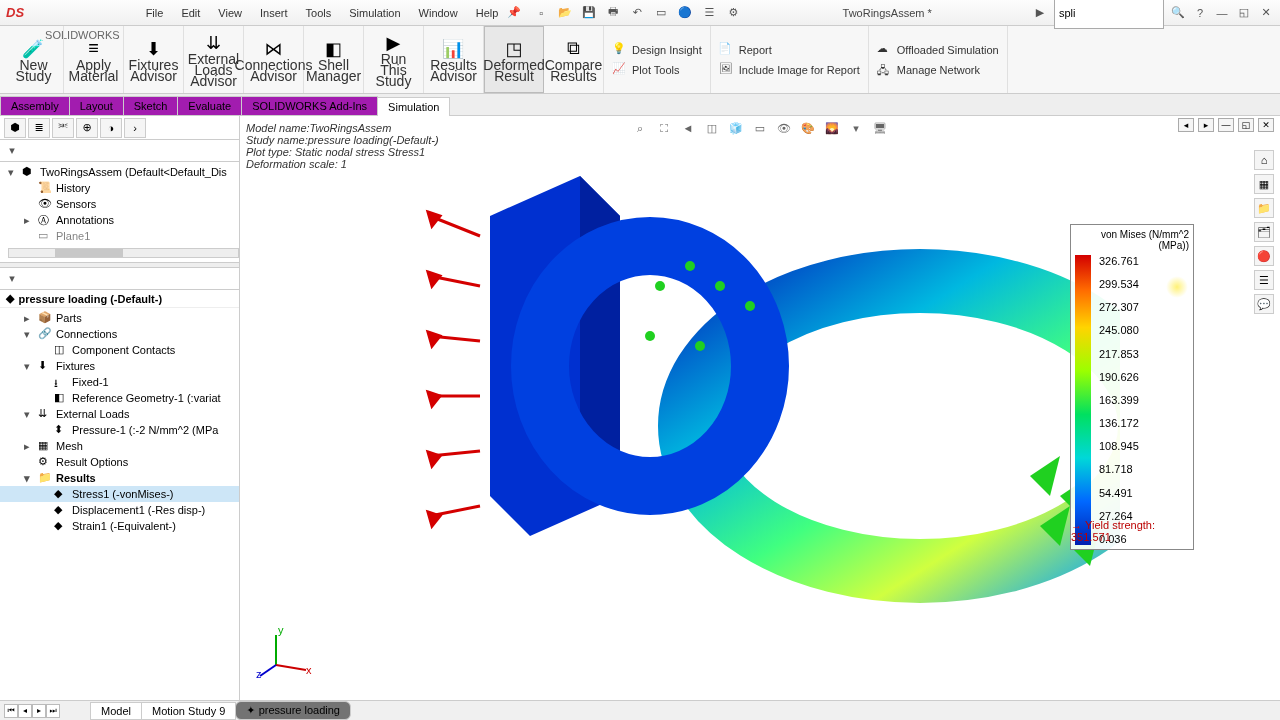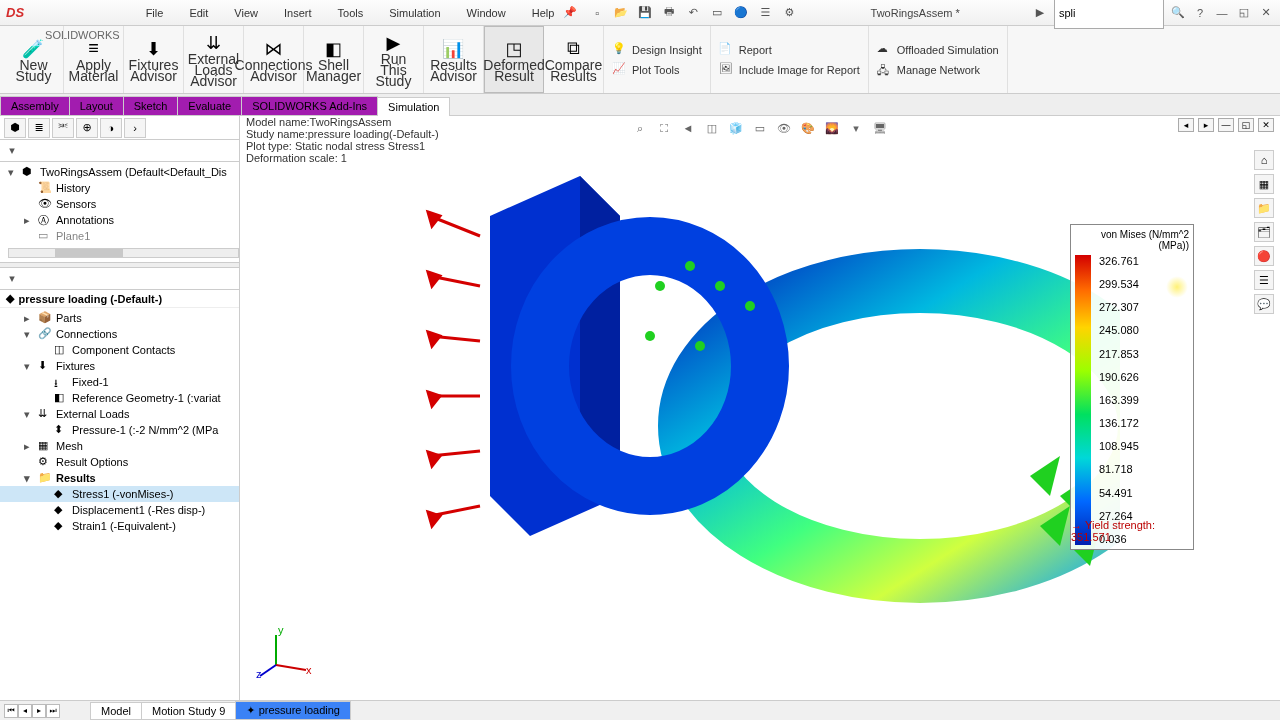--- a/index.html
+++ b/index.html
@@ -1,20 +1,20 @@
 <!DOCTYPE html>
 <html><head>
 <meta charset="utf-8">
 <style>
 * { margin: 0; padding: 0; box-sizing: border-box; font-family: "Segoe UI", Tahoma, sans-serif; font-size: 11px; }
 body { width: 1280px; height: 720px; background: #fff; overflow: hidden; position: relative; }
 .titlebar { height: 26px; background: linear-gradient(#fdfdfd,#f0f0f0); display: flex; align-items: center; padding: 0 6px; border-bottom: 1px solid #ccc; }
 .logo { color:#d42c2c; font-weight:bold; font-style:italic; font-size:13px; margin-right:19px;}
 .titletext { color:#666; font-size:11px; margin-left:2px;margin-top:44px;}
-.menubar { display:flex; gap:10px; margin-left:18px;}
+.menubar { display:flex; gap:2px; margin-left:18px;}
 .menubar span { padding:3px 8px; color:#333; cursor:default;}
 .titlecenter { flex:1; display:flex; justify-content:center; align-items:center; gap:8px;}
 .titlecenter .doc { color:#444; font-size:11px;}
 .titleright { display:flex; align-items:center; gap:6px;}
 .searchbox { width:110px; height:32px; border:1px solid #aaa; padding:0 4px; font-size:11px; background:#fff;}
 .iconbtn { width:16px; height:16px; display:inline-flex; align-items:center; justify-content:center; color:#555;}
 .qat { display:flex; gap:6px; margin-left:10px; align-items:center;}
 .qat .iconbtn{width:18px;height:18px;border:1px solid transparent;}
 .ribbon { height:68px; background:#f7f7f7; border-bottom:1px solid #ccc; display:flex; align-items:stretch; padding:0 4px;}
 .ribgroup { display:flex; flex-direction:column; align-items:center; justify-content:center; padding:2px 6px; border-right:1px solid #e0e0e0; cursor:default;}
@@ -40,36 +40,36 @@
 .treerow .ticon { width:14px; height:14px; display:inline-block;}
 .treerow.sel { background:#cde6f7;}
 .hsplit { height:6px; background:#eee; border-top:1px solid #ccc; border-bottom:1px solid #ccc;}
 .subfilter{height:22px;border-bottom:1px solid #ccc;display:flex;align-items:center;padding:0 4px;}
 .studyrow{display:flex;align-items:center;gap:4px;padding:2px 6px;border-bottom:1px solid #eee;font-weight:bold;}
 .viewarea { flex:1; position:relative; background:#fff;}
 .viewtb { position:absolute; top:0; left:50%; transform:translateX(-50%); height:24px; display:flex; align-items:center; gap:4px; padding:0 6px;}
 .viewtb .vbtn{width:20px;height:20px;border:1px solid transparent;display:flex;align-items:center;justify-content:center;color:#666;}
 .vdocctrl{position:absolute;top:2px;right:6px;display:flex;gap:4px;}
 .vdocctrl .vc{width:16px;height:14px;border:1px solid #aaa;background:#f5f5f5;font-size:9px;text-align:center;line-height:12px;}
-.infoblock { position:absolute; top:0; left:6px; font-size:10px; color:#333; line-height:12px;}
+.infoblock { position:absolute; top:6px; left:6px; font-size:10px; color:#333; line-height:12px;font-style:italic;}
 .righttb { position:absolute; top:34px; right:4px; width:22px; display:flex; flex-direction:column; gap:4px;}
 .righttb .rtb{width:20px;height:20px;border:1px solid #ccc;background:#f5f5f5;display:flex;align-items:center;justify-content:center;}
 .legend { position:absolute; top:108px; right:86px; width:124px; border:1px solid #888; background:rgba(255,255,255,0.92); padding:4px; font-size:10px;}
 .legend .ltitle{text-align:right;font-size:10px;margin-bottom:4px;}
 .legend .lbody{display:flex; align-items:stretch;}
 .legend .lbar{width:16px;height:290px;background:linear-gradient(to bottom,#d30000 0%,#ff6a00 12%,#ffd400 25%,#9bff00 40%,#00e060 55%,#00d8d8 70%,#0068ff 85%,#0020b0 100%);}
 .legend .lticks{flex:1;display:flex;flex-direction:column;justify-content:space-between;padding-left:8px;}
 .legend .yield{position:absolute;bottom:6px;right:6px;font-size:9px;color:#b00;}
 .legend .yarrow{color:#d00;font-weight:bold;}
 .triad { position:absolute; left:16px; bottom:20px; width:60px; height:60px;}
 .bottombar { position:absolute; left:0; right:0; bottom:0; height:20px; background:#f0f0f0; border-top:1px solid #ccc; display:flex; align-items:center;}
 .btabstrip{display:flex;align-items:center;height:100%;}
 .btab{padding:2px 10px;border:1px solid #ccc;background:#fff;margin-left:-1px;font-size:11px;}
 .btab.first{margin-left:30px;}
-.btab.active{background:#3b82f6;}
+.btab.active{background:#737373;border-radius:6px;}
 .bb-ctrl{display:flex;gap:0;margin-left:4px;}
 .bb-ctrl span{width:14px;height:14px;border:1px solid #bbb;background:#fff;display:inline-flex;align-items:center;justify-content:center;font-size:8px;}
 .statusbar{position:absolute;left:0;right:0;bottom:-2px;height:16px;font-size:10px;color:#333;display:flex;align-items:center;padding:0 6px;background:#fafafa;}
 
 .modelsvg{position:absolute;left:160px;top:20px;width:720px;height:520px;}
 .scrollbar-h{position:absolute;left:4px;right:4px;bottom:4px;height:10px;background:#eee;border:1px solid #ccc;}
 .scrollbar-h .thumb{position:absolute;left:20%;width:30%;top:0;bottom:0;background:#c8c8c8;}
 .hl-cursor{position:absolute;width:22px;height:22px;border-radius:50%;background:radial-gradient(circle,#fff176 0%,rgba(255,241,118,0) 70%);}
 </style>
 </head>

